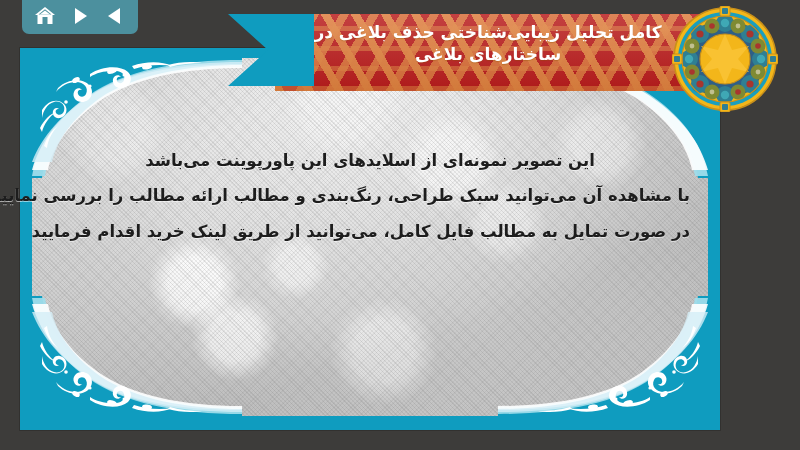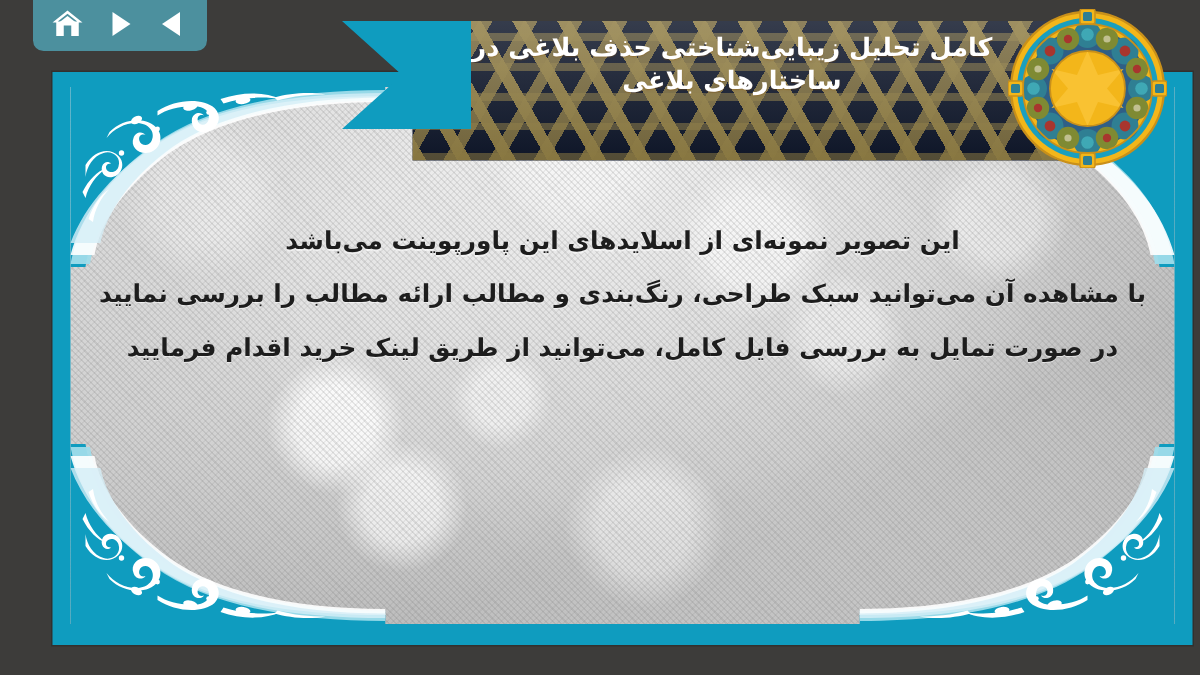--- a/index.html
+++ b/index.html
@@ -49,23 +49,23 @@
     display: flex;
     align-items: center;
     justify-content: center;
     cursor: pointer;
   }
   .nav-btn svg { display: block; }
 
   
   .frame {
     position: absolute;
-    left: 35px;
+    left: 20px;
     top: 48px;
-    width: 760px;
+    width: 700px;
     height: 382px;
     background: #0f9cbf;
     box-shadow: 0 0 0 1px rgba(0,0,0,.18);
     z-index: 10;
   }
 
   
   .content {
     position: absolute;
     left: 12px;
@@ -125,22 +125,22 @@
     z-index: 26;
   }
   .chevron svg { display: block; }
 
   
   .banner {
     position: absolute;
     left: 275px;
     top: 14px;
     width: 450px;
-    height: 93px;
-    background: #0f172a;
+    height: 77px;
+    background: #b91c1c;
     z-index: 24;
     overflow: hidden;
   }
   .banner-pattern {
     position: absolute;
     inset: 0;
     opacity: .55;
     background-image:
       repeating-linear-gradient(60deg,  rgba(255,214,92,.95) 0 8px, rgba(255,255,255,0) 8px 26px),
       repeating-linear-gradient(-60deg, rgba(255,214,92,.80) 0 8px, rgba(255,255,255,0) 8px 26px),
@@ -286,21 +286,21 @@
       <svg viewBox="0 0 210 120" preserveAspectRatio="none" xmlns="http://www.w3.org/2000/svg">
         <path d="M0,120 L0,0 L210,0 L210,6 C150,6 96,16 62,42 C30,66 14,92 10,120 Z" fill="#0f9cbf"></path>
         <path d="M0,118 C6,88 22,62 56,38 C92,12 148,2 210,2 L210,9 C150,9 98,19 64,44 C34,66 17,92 13,118 Z" fill="#9fdcea" opacity=".95"></path>
         <path d="M0,112 C8,84 26,60 58,38 C94,14 150,6 210,6 L210,10 C152,10 100,20 66,44 C36,66 20,90 16,112 Z" fill="#ffffff" opacity=".9"></path>
       </svg>
     </div>
 
     <div class="body-text">
       <span class="line">این تصویر نمونه‌ای از اسلایدهای این پاورپوینت می‌باشد</span>
       <span class="line">با مشاهده آن می‌توانید سبک طراحی، رنگ‌بندی و مطالب ارائه مطالب را بررسی نمایید</span>
-      <span class="line">در صورت تمایل به بررسی فایل کامل، می‌توانید از طریق لینک خرید اقدام فرمایید</span>
+      <span class="line">در صورت تمایل به مطالب فایل کامل، می‌توانید از طریق لینک خرید اقدام فرمایید</span>
     </div>
   </div>
 
   <div class="chevron">
     <svg width="86" height="72" viewBox="0 0 86 72" xmlns="http://www.w3.org/2000/svg">
       <path d="M0,0 L86,0 L86,72 L0,72 L40,36 Z" fill="#0f9cbf"></path>
     </svg>
   </div>
 
   <div class="banner">

